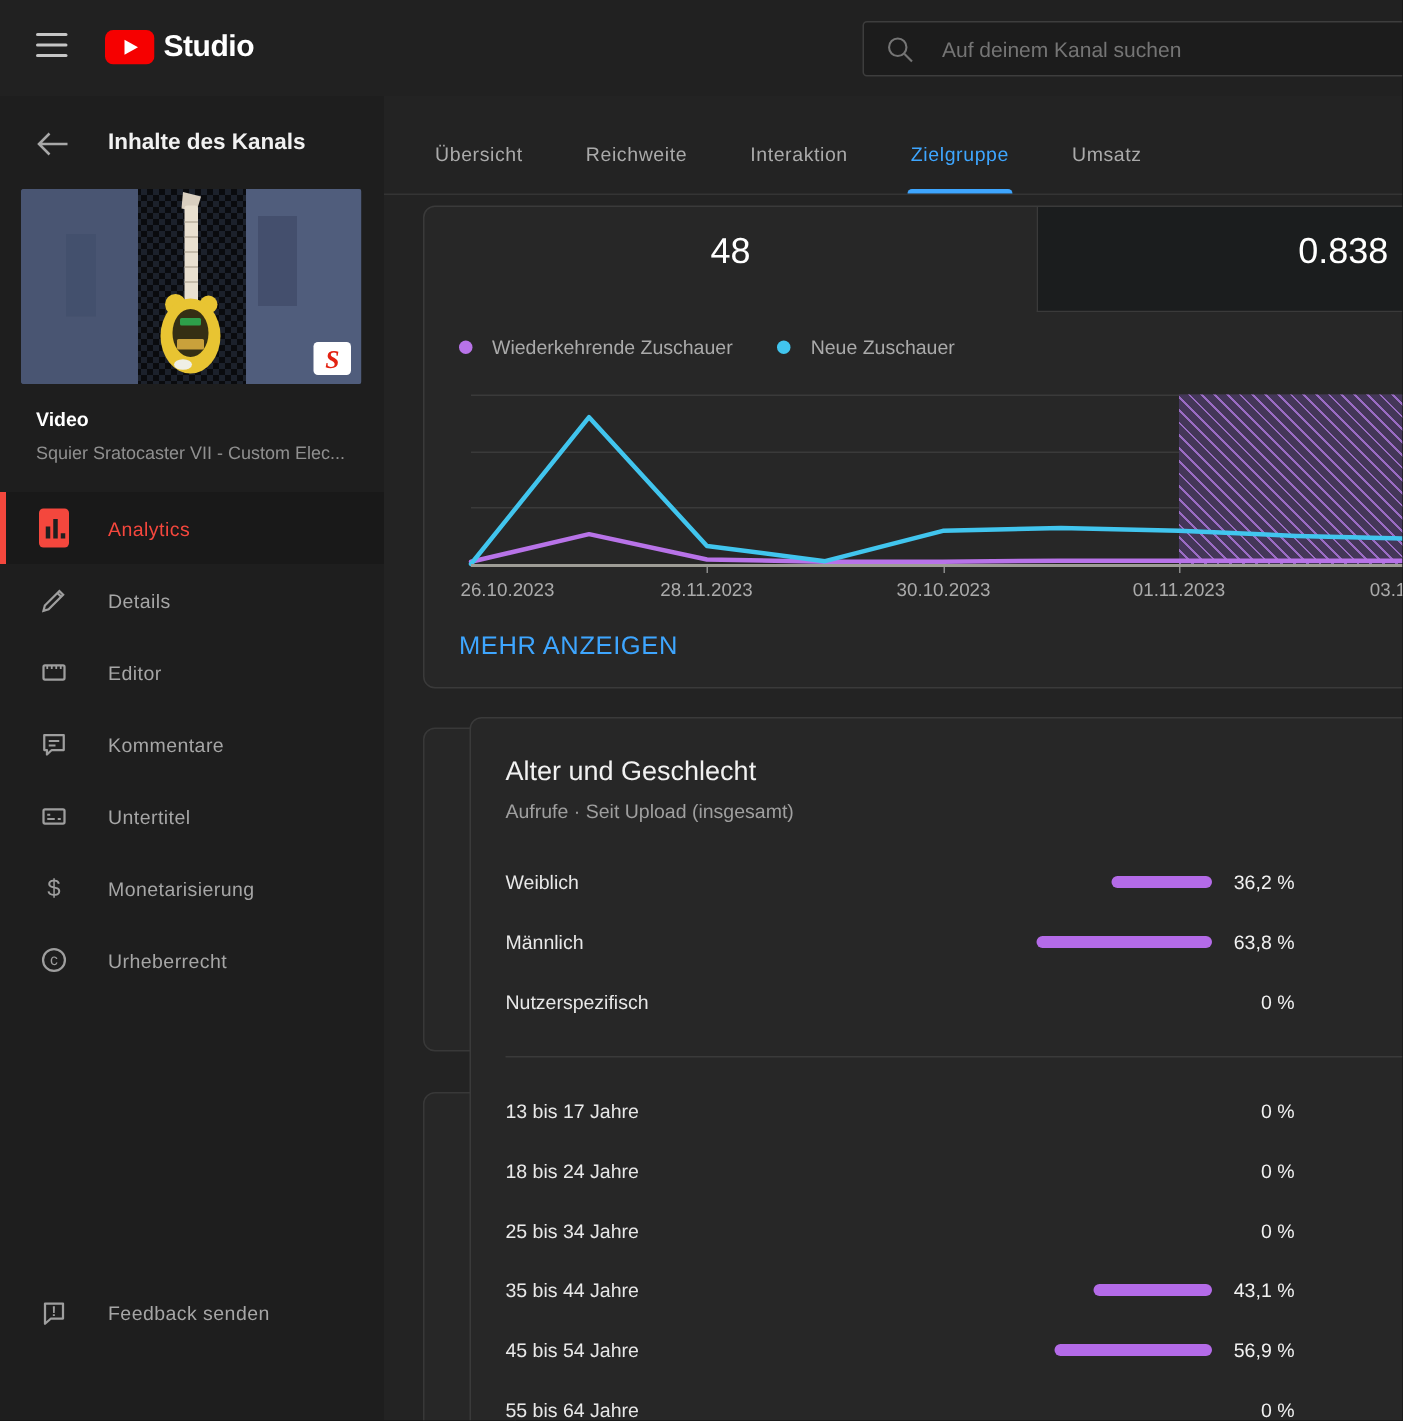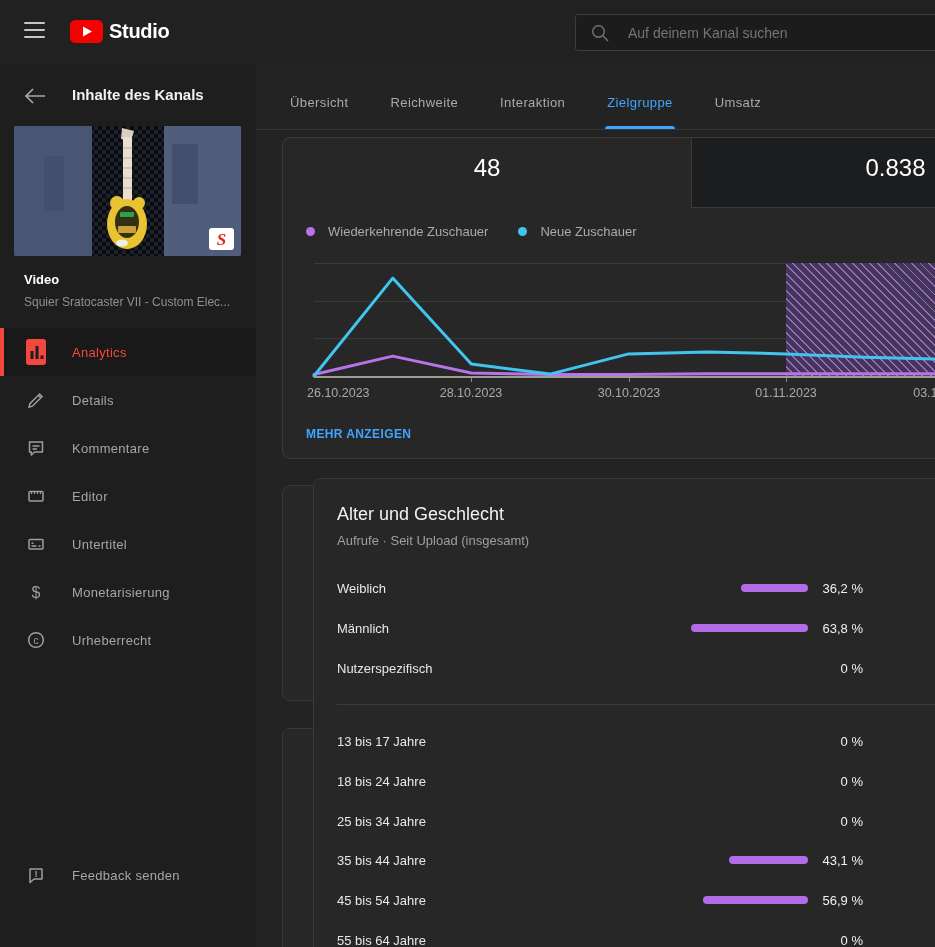--- a/index.html
+++ b/index.html
@@ -65,21 +65,21 @@
   .hatch {
     position:absolute; left:503px; top:7px; width:197px; height:113px;
     background-color:#443659;
     background-image:repeating-linear-gradient(45deg, #9a6cc4 0px, #9a6cc4 1.3px, transparent 1.3px, transparent 6px);
   }
   .baseline { position:absolute; left:31px; right:0; top:120px; height:2px; background:#9e9d96; }
   .tick { position:absolute; top:122px; width:1px; height:4px; background:#8a8a8a; }
   .chart svg { position:absolute; left:0; top:0; }
   .xlabel { position:absolute; top:130px; font-size:12.5px; color:#aaa; white-space:nowrap; }
   .xlabel.centered { transform:translateX(-50%); }
-  .show-more { position:absolute; left:23px; bottom:17px; font-size:12px; font-weight:700; letter-spacing:.4px; color:var(--accent-blue); cursor:pointer; }
+  .show-more { position:absolute; left:23px; bottom:17px; font-size:17px; font-weight:400; letter-spacing:.4px; color:var(--accent-blue); cursor:pointer; }
   
   .frag { position:absolute; left:26px; width:62px; background:#272727; border:1px solid #383838; border-radius:8px; z-index:1; }
   .frag-a { top:421px; height:216px; }
   .frag-b { top:664px; height:360px; }
   
   .demo-card { left:57px; top:414px; width:660px; height:620px; z-index:2; }
   .demo-title { position:absolute; left:23px; top:25px; font-size:18px; color:#f1f1f1; }
   .demo-sub { position:absolute; left:23px; top:54px; font-size:13px; color:#9f9f9f; }
   .demo-row { position:absolute; left:0; width:660px; height:40px; }
   .demo-row .rlabel { position:absolute; left:23px; top:50%; transform:translateY(-50%); font-size:13px; color:#e8e8e8; }
@@ -182,34 +182,34 @@
         <span class="ico">
           <svg width="20" height="20" viewBox="0 0 20 20">
               <path d="M3 17.2l.9-3.5L13.6 4l2.5 2.5L6.4 16.2 3 17.2z M12.3 5.3l2.5 2.5" fill="none" stroke="#9e9e9e" stroke-width="1.5"></path>
             </svg>
         </span>
         <span class="lbl">Details</span>
       </div>
       <div class="nav-item">
         <span class="ico">
           <svg width="20" height="20" viewBox="0 0 20 20">
+              <rect x="3" y="5.5" width="14" height="9.5" rx="1" fill="none" stroke="#9e9e9e" stroke-width="1.5"></rect>
+              <path d="M5.5 5.5v2.5 M8.5 5.5v2.5 M11.5 5.5v2.5 M14.5 5.5v2.5" stroke="#9e9e9e" stroke-width="1.2"></path>
+            </svg>
+        </span>
+        <span class="lbl">Editor</span>
+      </div>
+      <div class="nav-item">
+        <span class="ico">
+          <svg width="20" height="20" viewBox="0 0 20 20">
               <path d="M3.5 4h13v10h-8l-3.2 3v-3H3.5z" fill="none" stroke="#9e9e9e" stroke-width="1.5" stroke-linejoin="round"></path>
               <path d="M6.5 8h7 M6.5 11h4.5" stroke="#9e9e9e" stroke-width="1.3"></path>
             </svg>
         </span>
         <span class="lbl">Kommentare</span>
-      </div>
-      <div class="nav-item">
-        <span class="ico">
-          <svg width="20" height="20" viewBox="0 0 20 20">
-              <rect x="3" y="5.5" width="14" height="9.5" rx="1" fill="none" stroke="#9e9e9e" stroke-width="1.5"></rect>
-              <path d="M5.5 5.5v2.5 M8.5 5.5v2.5 M11.5 5.5v2.5 M14.5 5.5v2.5" stroke="#9e9e9e" stroke-width="1.2"></path>
-            </svg>
-        </span>
-        <span class="lbl">Editor</span>
       </div>
       <div class="nav-item">
         <span class="ico">
           <svg width="20" height="20" viewBox="0 0 20 20">
               <rect x="3" y="5.5" width="14" height="9.5" rx="1" fill="none" stroke="#9e9e9e" stroke-width="1.5"></rect>
               <path d="M5.5 12h5 M12.5 12h2 M5.5 9.2h2" stroke="#9e9e9e" stroke-width="1.4"></path>
             </svg>
         </span>
         <span class="lbl">Untertitel</span>
       </div>
@@ -281,21 +281,21 @@
         <div class="hatch"></div>
         <svg id="chart-svg" width="700" height="150" viewBox="0 0 700 150">
             <polyline points="31.0,118.5 109.7,100.1 188.3,117.0 267.0,118.5 345.6,118.5 424.3,117.8 503.0,117.8 581.6,117.8 660.3,117.8" fill="none" stroke="#b873e8" stroke-width="3" stroke-linejoin="round" stroke-linecap="round"></polyline>
             <polyline points="31.0,120.0 109.7,22.1 188.3,108.0 267.0,118.1 345.6,97.9 424.3,96.0 503.0,97.9 581.6,101.3 660.3,103.1" fill="none" stroke="#41c5ee" stroke-width="3" stroke-linejoin="round" stroke-linecap="round"></polyline>
           </svg>
         <div class="baseline"></div>
         <div class="tick" style="left:188px"></div>
         <div class="tick" style="left:346px"></div>
         <div class="tick" style="left:503px"></div>
         <span class="xlabel" style="left:24px">26.10.2023</span>
-        <span class="xlabel centered" style="left:188px">28.10.2023</span>
+        <span class="xlabel centered" style="left:188px">28.11.2023</span>
         <span class="xlabel centered" style="left:346px">30.10.2023</span>
         <span class="xlabel centered" style="left:503px">01.11.2023</span>
         <span class="xlabel centered" style="left:661px">03.11.2023</span>
       </div>
 
       <div class="show-more">MEHR ANZEIGEN</div>
     </section>
 
     <div class="frag frag-a"></div>
     <div class="frag frag-b"></div>

